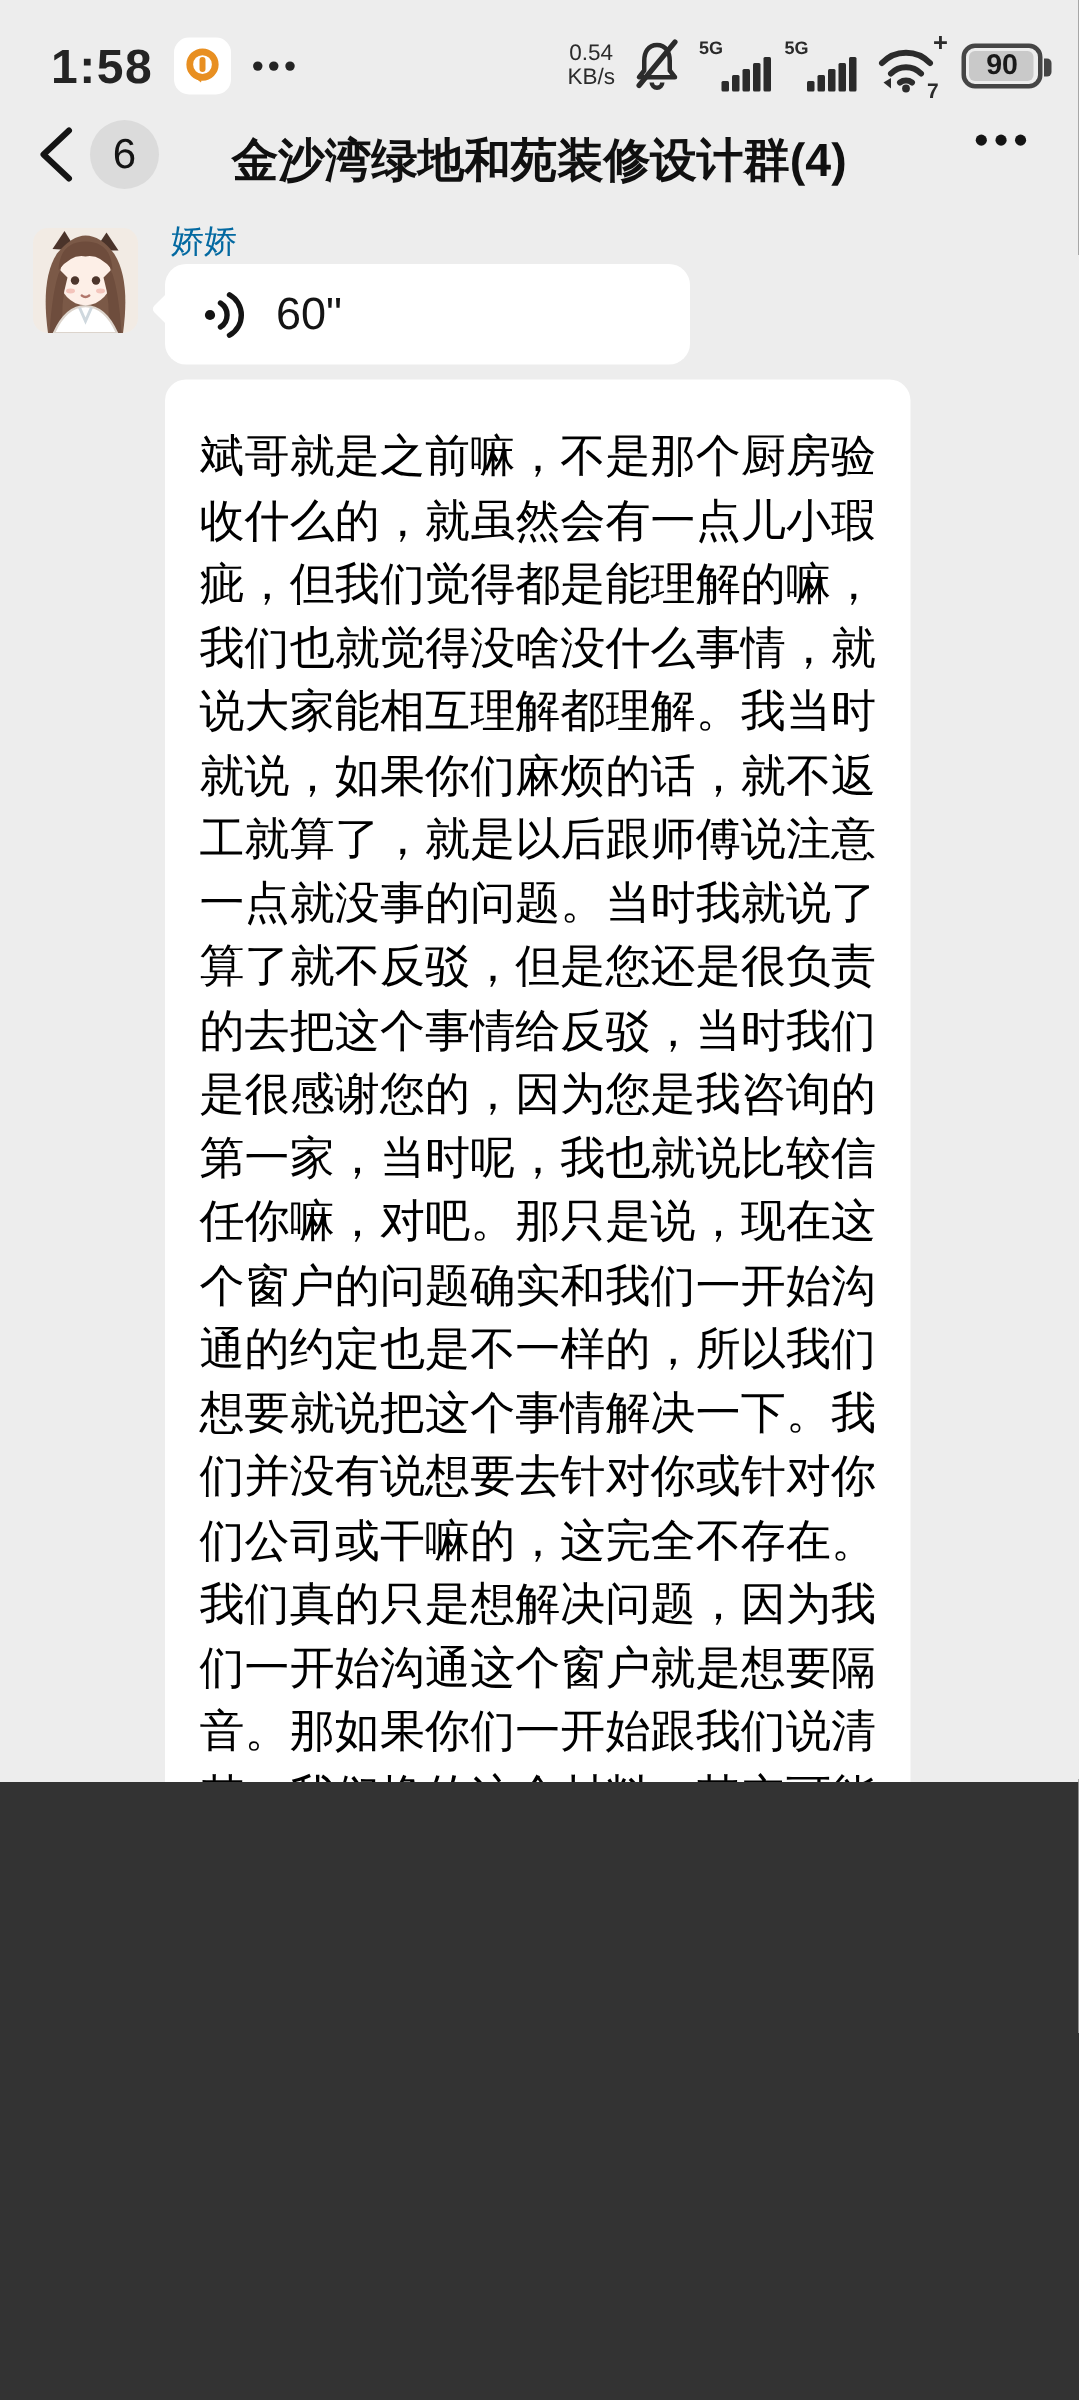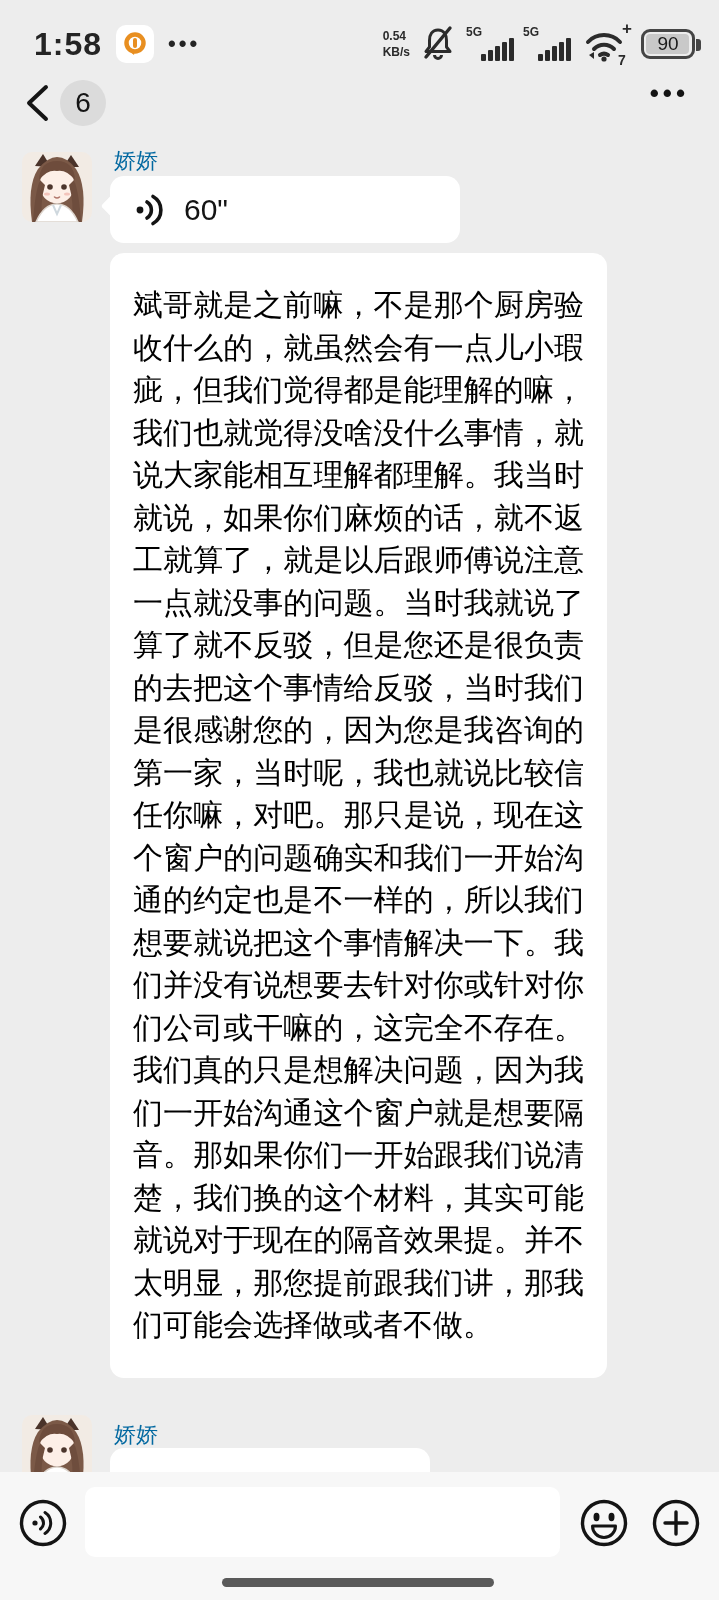--- a/index.html
+++ b/index.html
@@ -1,34 +1,34 @@
 <!DOCTYPE html>
 <html><head>
 <meta charset="utf-8">
 <style>
   html,body{margin:0;padding:0;}
   body{background:#333;font-family:"Liberation Sans","DejaVu Sans",sans-serif;}
-  .screen{position:relative;width:719px;height:1600px;background:#ededed;overflow:hidden;margin:0 auto;
+  .screen{position:relative;width:719px;height:1188px;background:#ededed;overflow:hidden;margin:0 auto;
           color:#1a1a1a;-webkit-font-smoothing:antialiased;}
 
   
   .status-bar{position:absolute;top:18px;left:0;width:100%;height:52px;}
   .sb-left{position:absolute;left:34px;top:0;height:52px;display:flex;align-items:center;gap:14px;}
   .sb-time{font-size:32px;font-weight:600;color:#242424;letter-spacing:1px;}
   .sb-appicon{width:38px;height:38px;background:#fff;border-radius:10px;display:flex;align-items:center;justify-content:center;}
   .sb-dots{font-size:22px;color:#242424;letter-spacing:3px;font-weight:700;}
   .sb-right{position:absolute;right:18px;top:0;height:52px;display:flex;align-items:center;gap:9px;}
-  .sb-speed{text-align:left;font-size:12px;line-height:16px;font-weight:700;color:#2b2b2b;}
+  .sb-speed{text-align:center;font-size:15px;line-height:16px;font-weight:400;color:#2b2b2b;}
   .sig{position:relative;width:48px;height:42px;}
   .sig .g{position:absolute;left:0;top:2px;font-size:12px;font-weight:700;color:#2b2b2b;}
   .sig .bars{position:absolute;right:0;bottom:4px;display:flex;align-items:flex-end;gap:2px;}
   .sig .bars i{display:block;width:5px;background:#2b2b2b;border-radius:1px;}
   .battery{position:relative;width:54px;height:30px;border:3px solid #454545;border-radius:9px;box-sizing:border-box;margin-right:6px;}
   .battery .fill{position:absolute;left:2px;top:2px;bottom:2px;width:90%;background:#c9c9c9;border-radius:4px;}
-  .battery .pct{position:absolute;inset:0;display:flex;align-items:center;justify-content:center;font-size:19px;font-weight:400;color:#1a1a1a;}
+  .battery .pct{position:absolute;inset:0;display:flex;align-items:center;justify-content:center;font-size:19px;font-weight:700;color:#1a1a1a;}
   .battery .nub{position:absolute;right:-9px;top:7px;width:5px;height:12px;background:#454545;border-radius:0 3px 3px 0;}
 
   
   .nav-bar{position:absolute;top:72px;left:0;width:100%;height:72px;}
   .nav-back{position:absolute;left:22px;top:8px;display:flex;align-items:center;gap:8px;cursor:pointer;}
   .nav-badge{width:46px;height:46px;border-radius:50%;background:#dbdbdb;display:flex;align-items:center;justify-content:center;
              font-size:28px;color:#141414;}
   .nav-title{position:absolute;left:50%;top:14px;transform:translateX(-50%);font-size:31px;font-weight:600;color:#101010;white-space:nowrap;}
   .nav-more{position:absolute;right:30px;top:6px;font-size:26px;letter-spacing:4px;font-weight:700;color:#141414;cursor:pointer;}
 
@@ -117,20 +117,21 @@
     </div>
   </div>
 
   <div class="nav-bar">
     <div class="nav-back">
       <svg width="30" height="42" viewBox="0 0 30 42">
         <polyline points="24,5 7,21 24,37" fill="none" stroke="#141414" stroke-width="4" stroke-linecap="round" stroke-linejoin="round"></polyline>
       </svg>
       <span class="nav-badge">6</span>
     </div>
+    <div class="nav-title">金沙湾绿地和苑装修设计群(4)</div>
     <div class="nav-more">•••</div>
   </div>
 
   <div>
 
     <div class="avatar" style="left:22px;top:152px;">
       <svg width="70" height="70" viewBox="0 0 70 70">
         <rect width="70" height="70" fill="#f2ebe4"></rect>
         <path d="M13 14 L21 2 L29 15 Z" fill="#4a332a"></path>
         <path d="M41 15 L49 3 L57 15 Z" fill="#4a332a"></path>

